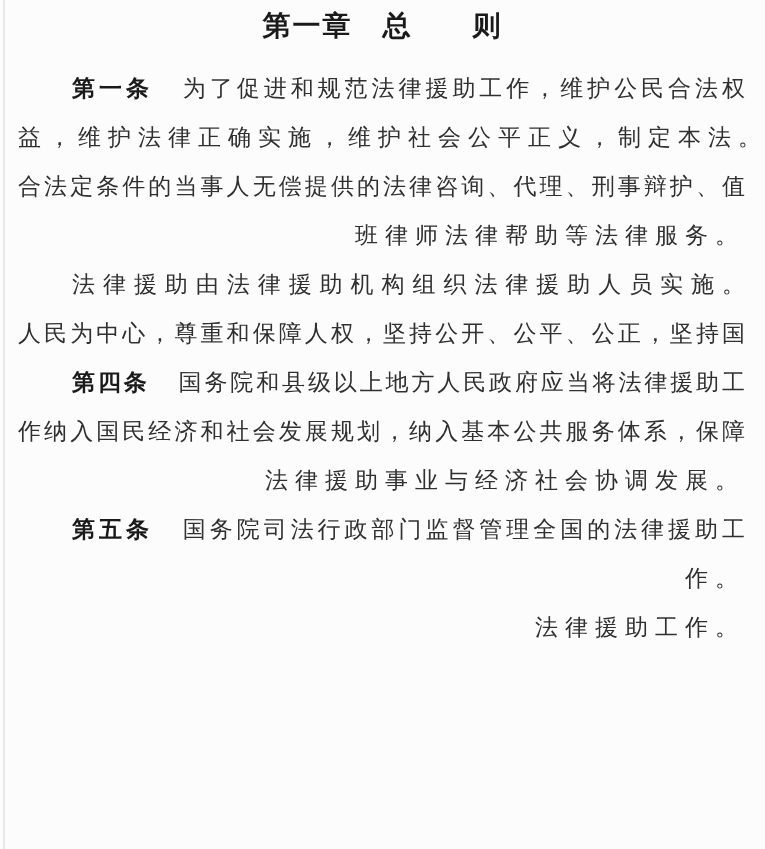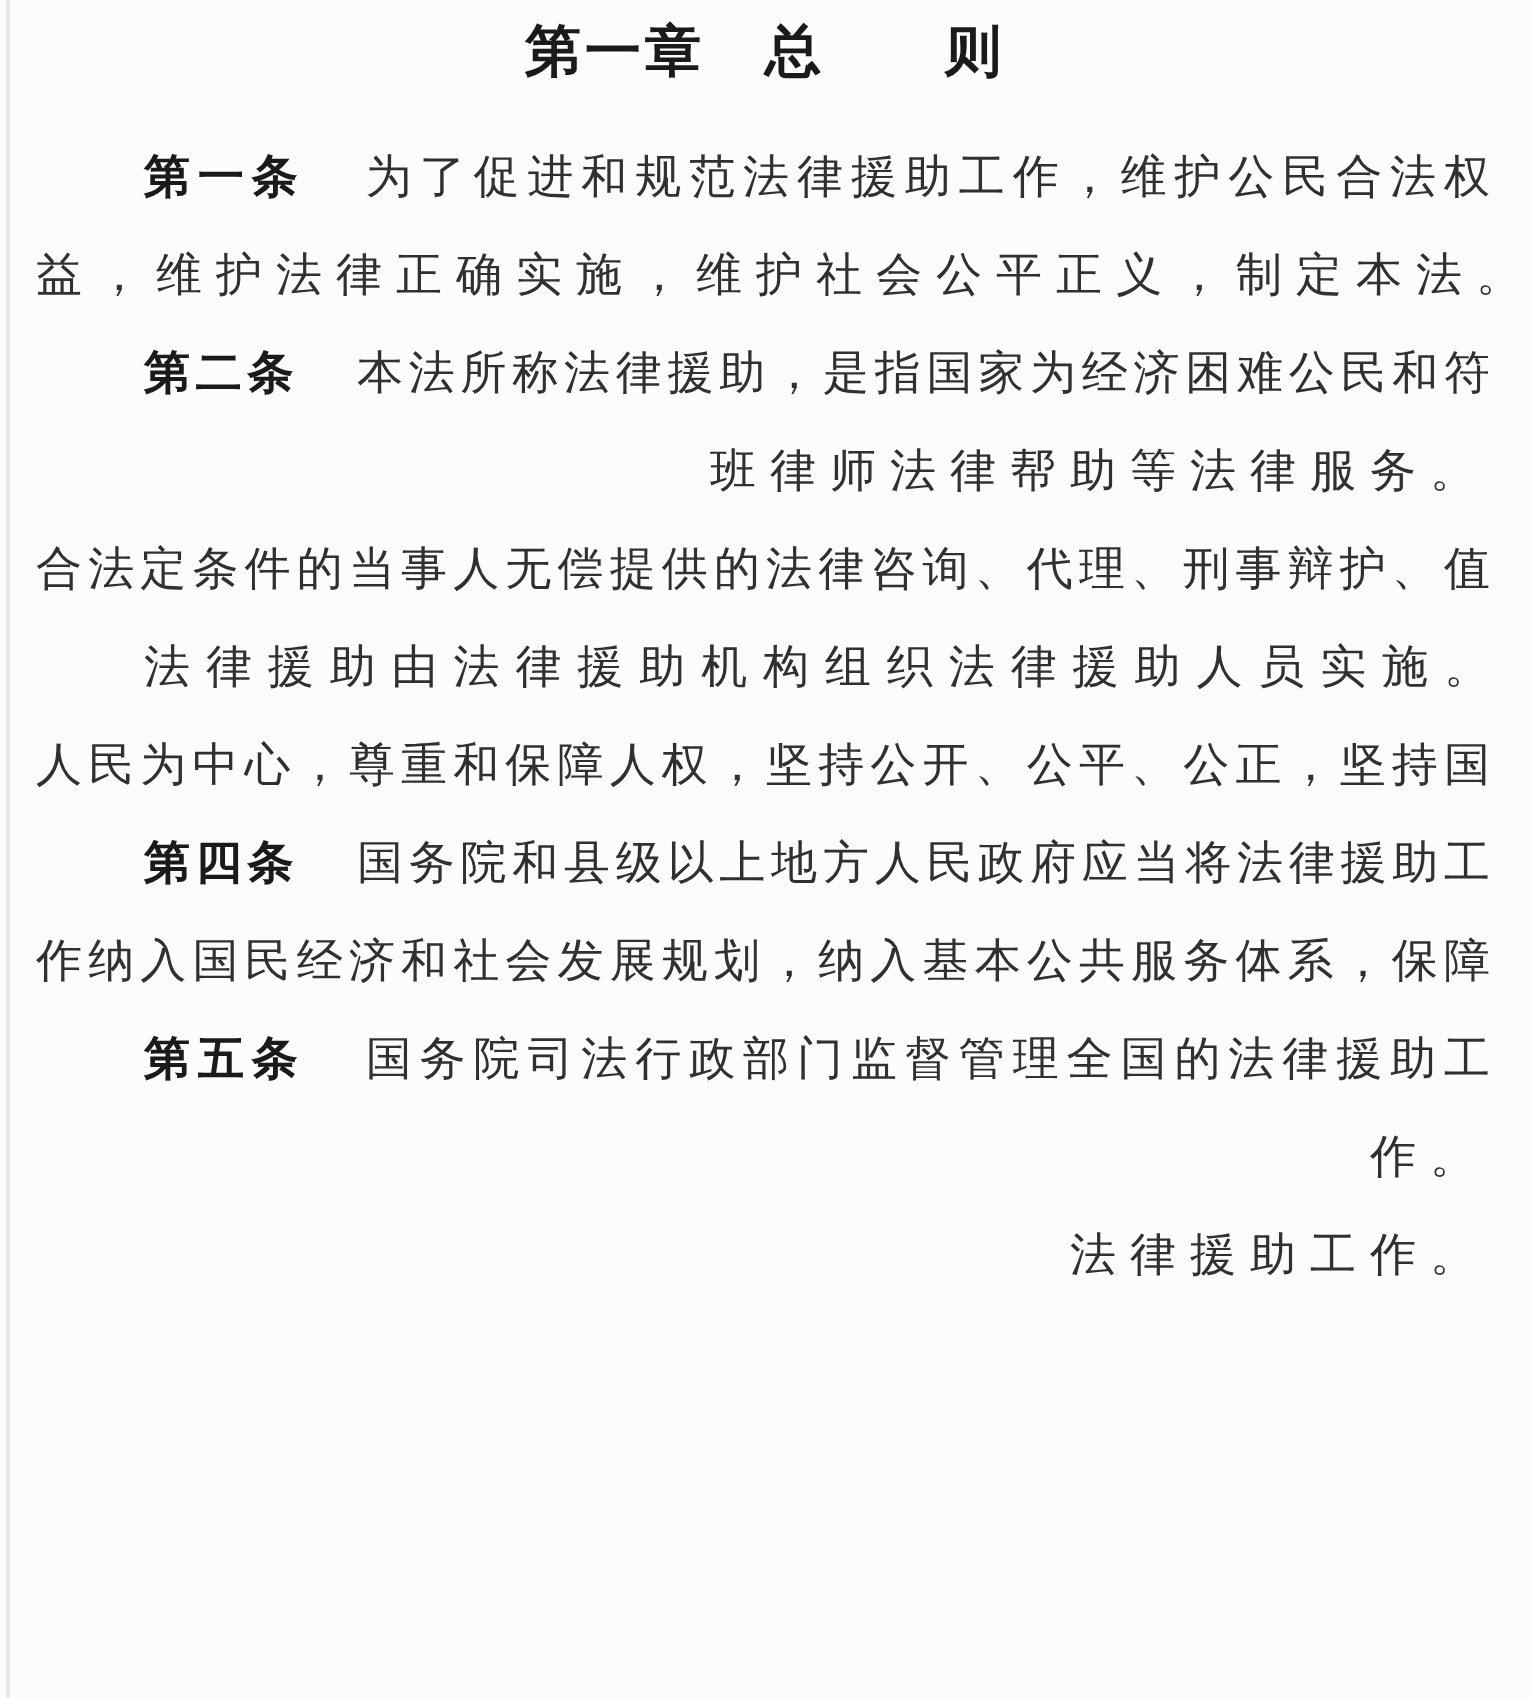--- a/index.html
+++ b/index.html
@@ -69,24 +69,24 @@
 </style>
 </head>
 <body>
 
 <div class="page">
   <div class="scan-line"></div>
   <h1 class="title">第一章　总　　则</h1>
   <div class="doc-body">
       <div class="line fill first"><span class="article-label">第一条</span><span class="label-gap"></span><span>为了促进和规范法律援助工作，维护公民合法权</span></div>
       <div class="line">益，维护法律正确实施，维护社会公平正义，制定本法。</div>
-      <div class="line fill first"><span class="article-label">第二条</span><span class="label-gap"></span><span>本法所称法律援助，是指国家为经济困难公民和符</span></div>
+      <div class="line fill">合法定条件的当事人无偿提供的法律咨询、代理、刑事辩护、值</div>
       <div class="line">班律师法律帮助等法律服务。</div>
-      <div class="line fill">合法定条件的当事人无偿提供的法律咨询、代理、刑事辩护、值</div>
       <div class="line fill first">法律援助由法律援助机构组织法律援助人员实施。</div>
       <div class="line fill">人民为中心，尊重和保障人权，坚持公开、公平、公正，坚持国</div>
       <div class="line fill first"><span class="article-label">第四条</span><span class="label-gap"></span><span>国务院和县级以上地方人民政府应当将法律援助工</span></div>
       <div class="line fill">作纳入国民经济和社会发展规划，纳入基本公共服务体系，保障</div>
+      <div class="line">法律援助事业与经济社会协调发展。</div>
       <div class="line fill first"><span class="article-label">第五条</span><span class="label-gap"></span><span>国务院司法行政部门监督管理全国的法律援助工</span></div>
       <div class="line">作。</div>
       <div class="line">法律援助工作。</div>
     </div>
 </div>
 
 </body></html>

